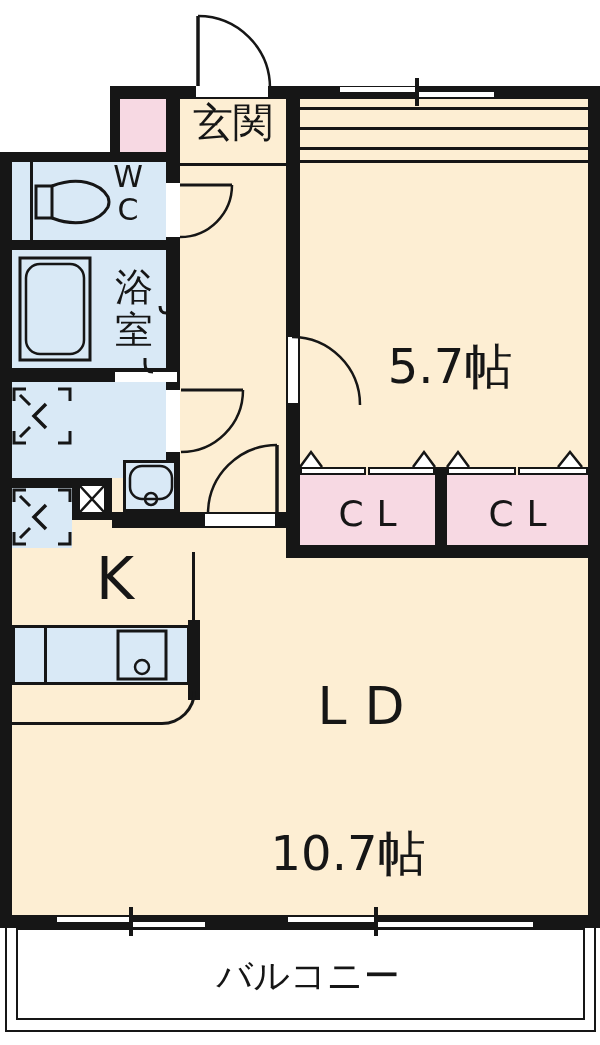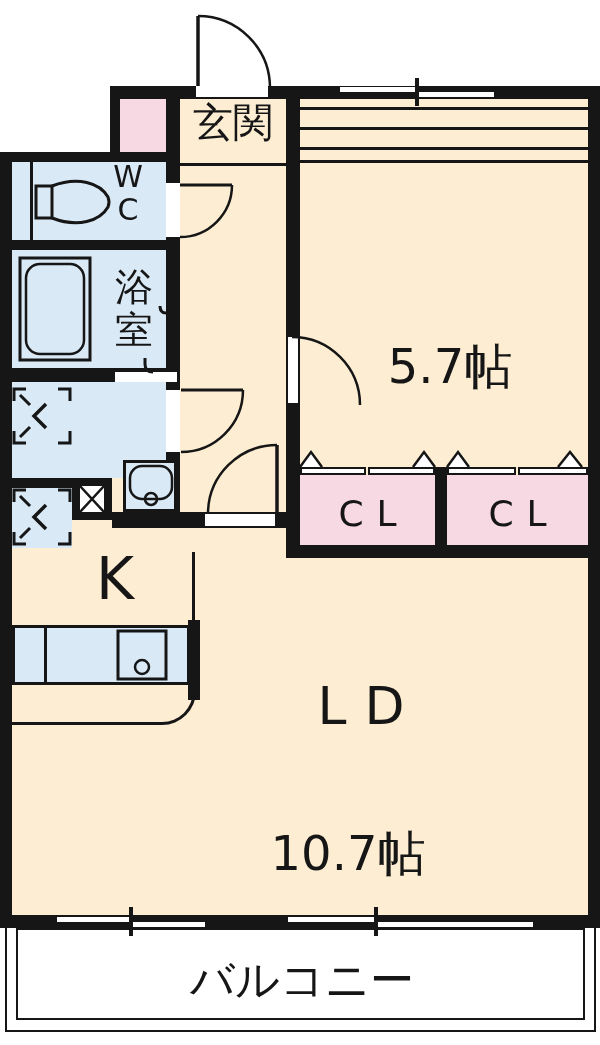--- a/index.html
+++ b/index.html
@@ -164,15 +164,15 @@
   </div>
   <div class="label" style="left:110px;top:266px;width:48px;font-size:38px;line-height:43px;">
     <span>浴</span><br>
     <span>室</span>
   </div>
   <div class="label" style="left:70px;top:548px;width:90px;font-size:58px;">K</div>
   <div class="label" style="left:261px;top:678px;width:200px;font-size:52px;letter-spacing:18px;padding-left:18px;">LD</div>
   <div class="label" style="left:248px;top:795px;width:200px;font-size:48px;margin-top:32px;">10.7帖</div>
   <div class="label" style="left:300px;top:494px;width:135px;font-size:36px;letter-spacing:13px;padding-left:13px;">CL</div>
   <div class="label" style="left:447px;top:494px;width:141px;font-size:36px;letter-spacing:13px;padding-left:13px;">CL</div>
-  <div class="label" style="left:152px;top:956px;width:300px;font-size:44px;">バルコニー</div>
+  <div class="label" style="left:158px;top:956px;width:300px;font-size:36px;">バルコニー</div>
 
 </div>
 
 </body></html>

